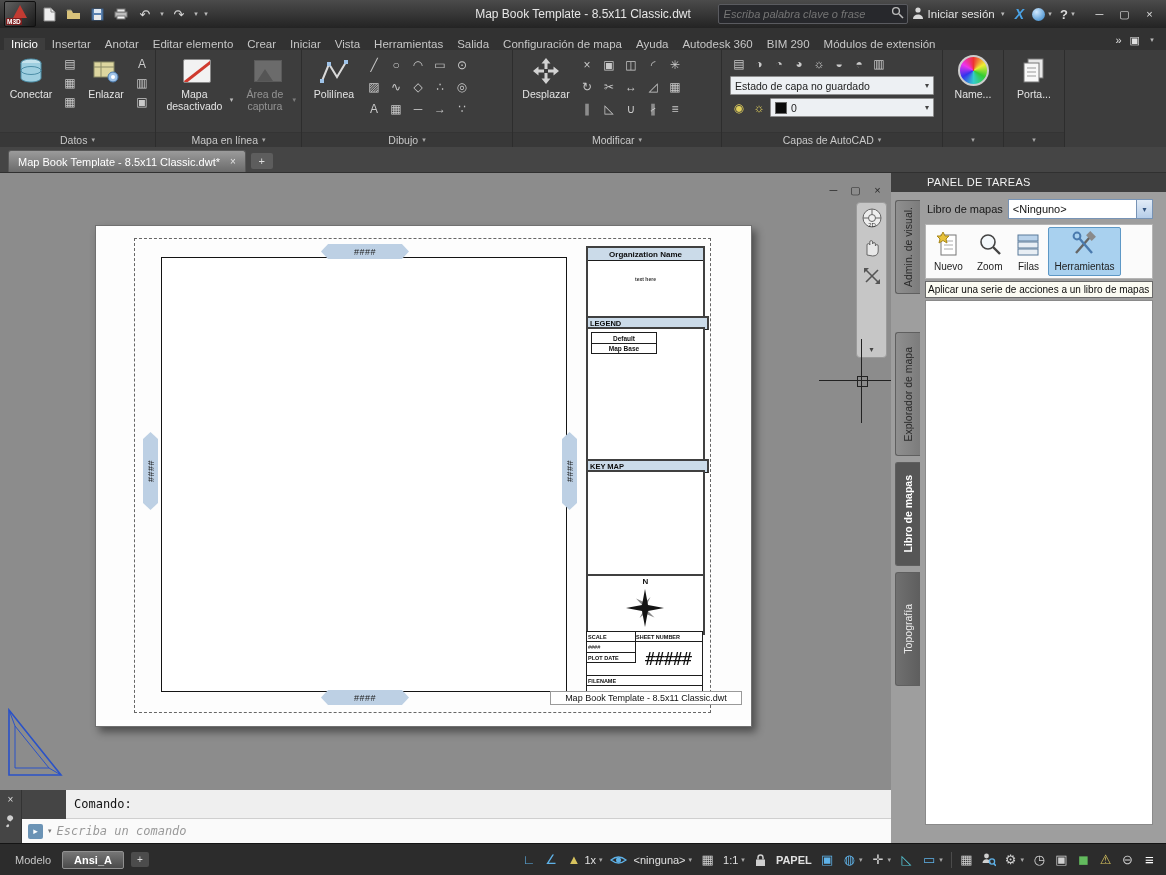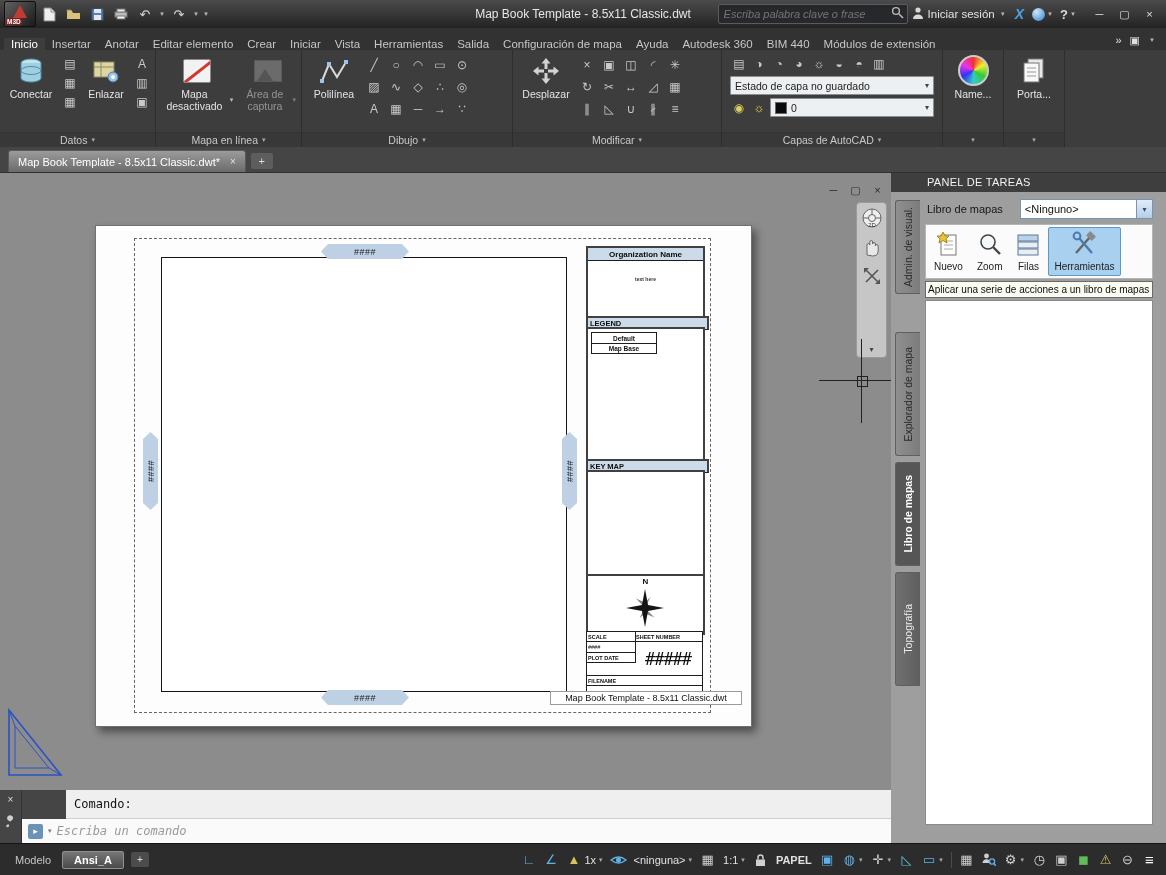--- a/index.html
+++ b/index.html
@@ -112,21 +112,21 @@
   .taskpanel{position:absolute;left:891px;top:0;width:275px;height:671px;background:#9e9e9e;display:flex;flex-direction:column;}
   .tp-header{height:20px;background:#3e3e3e;color:#f2f2f2;font-size:11px;display:flex;align-items:center;padding-left:36px;letter-spacing:.3px;flex:0 0 auto;}
   .tp-body{flex:1;display:flex;min-height:0;}
   .tp-tabs{width:29px;display:flex;flex-direction:column;flex:0 0 auto;}
   .vtab{width:24px;margin-left:4px;border:1px solid #5f5f5f;border-right:none;border-radius:3px 0 0 3px;display:flex;align-items:center;justify-content:center;font-size:10.5px;background:linear-gradient(90deg,#8f8f8f,#7c7c7c);color:#2b2b2b;}
   .vtab span{writing-mode:vertical-rl;transform:rotate(180deg);white-space:nowrap;}
   .vtab.dark{background:linear-gradient(90deg,#707070,#5e5e5e);color:#ececec;}
   .vtab.active{background:#565656;color:#fff;font-weight:bold;}
   .tp-content{flex:1;display:flex;flex-direction:column;padding:4px 13px 0 5px;min-width:0;}
   .tp-row{display:flex;align-items:center;gap:5px;font-size:11px;color:#161616;padding:3px 0 5px 2px;}
-  .tp-select{flex:1;height:18px;background:#fff;border:1px solid #7793b5;display:flex;align-items:center;padding-left:4px;font-size:11px;color:#111;margin-left:12px;}
+  .tp-select{flex:1;height:18px;background:#fff;border:1px solid #7793b5;display:flex;align-items:center;padding-left:4px;font-size:11px;color:#111;}
   .tp-select .btn{margin-left:auto;width:15px;height:100%;background:linear-gradient(#e2ecf7,#b6cde8);border-left:1px solid #7793b5;display:flex;align-items:center;justify-content:center;font-size:8px;color:#31517c;}
   .tp-toolbar{background:#fbfbfb;border:1px solid #b5b5b5;display:flex;align-items:stretch;gap:2px;padding:2px 2px;}
   .tp-btn{padding:3px 5px;display:flex;flex-direction:column;align-items:center;justify-content:flex-end;gap:4px;font-size:10px;color:#1d1d1d;border:1px solid transparent;border-radius:2px;}
   .tp-btn.active{background:#a9d1ef;border-color:#5d98c6;}
   .tp-tooltip{margin-top:2px;background:#fbfbf2;border:1px solid #6a6a6a;font-size:10px;color:#0d0d0d;padding:2px 2px;white-space:nowrap;overflow:hidden;}
   .tp-list{margin-top:2px;flex:1;background:#fff;border:1px solid #8a8a8a;margin-bottom:18px;}
 
   
   .statusbar{position:absolute;left:0;top:843px;width:1166px;height:32px;background:#2c2c2c;border-top:1px solid #141414;display:flex;align-items:center;padding:0 6px;gap:2px;color:#cfcfcf;box-sizing:border-box;}
   .sb-model{font-size:11px;padding:0 9px;color:#c6c6c6;}
@@ -220,21 +220,21 @@
     <div class="rtab">Anotar</div>
     <div class="rtab">Editar elemento</div>
     <div class="rtab">Crear</div>
     <div class="rtab">Iniciar</div>
     <div class="rtab">Vista</div>
     <div class="rtab">Herramientas</div>
     <div class="rtab">Salida</div>
     <div class="rtab">Configuración de mapa</div>
     <div class="rtab">Ayuda</div>
     <div class="rtab">Autodesk 360</div>
-    <div class="rtab">BIM 440</div>
+    <div class="rtab">BIM 290</div>
     <div class="rtab">Módulos de extensión</div>
     <div class="tab-extra">
       <span>»</span>
       <span>▣</span>
       <span class="tarr">▾</span>
     </div>
   </div>
 
   <div class="ribbon">
 

